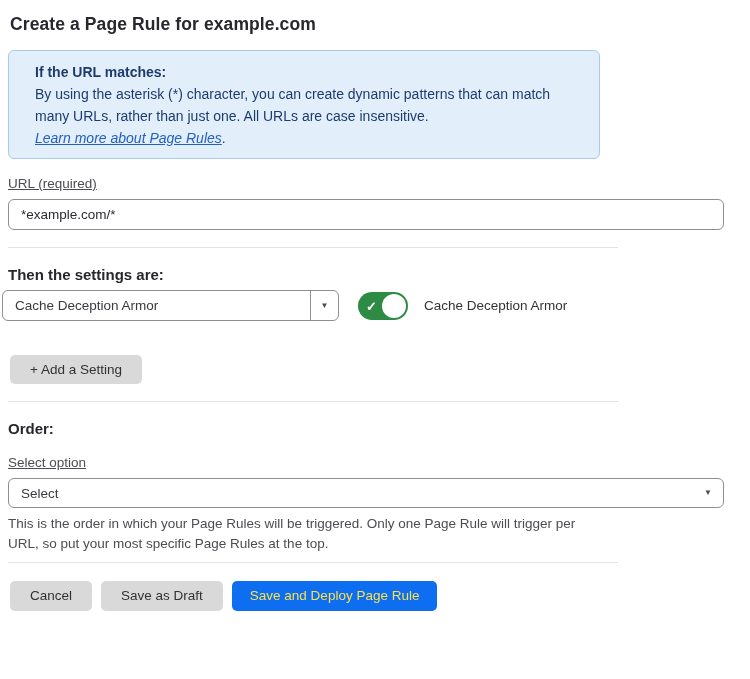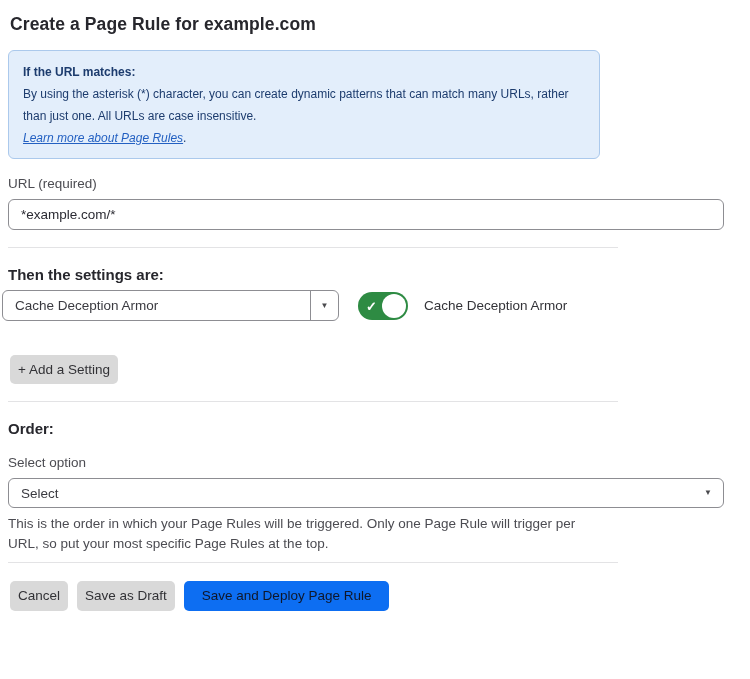--- a/index.html
+++ b/index.html
@@ -18,34 +18,34 @@
     margin: 0; padding: 12px 10px 0 10px; line-height: 25px;
     letter-spacing: 0.1px;
   }
 
   
   .info-box {
     margin: 13px 26px 0 8px;
     background: var(--info-bg, #e3eefb);
     border: 1px solid var(--info-border, #abc9ec);
     border-radius: 6px;
-    padding: 10px 14px 9px 14px;
-    font-size: 12px; line-height: 22px;
+    padding: 10px 14px 9px 26px;
+    font-size: 14px; line-height: 22px;
     color: var(--info-text, #1d3c6e);
   }
   .info-heading { font-weight: 700; }
   .info-link {
     color: var(--link, #2360c2);
     text-decoration: underline;
     cursor: pointer;
     font-style: italic;
   }
 
   
-  .field-label { font-size: 13.5px; color: #4c4c52; margin: 17px 26px 7px 8px; line-height: 16px; }
+  .field-label { font-size: 13.5px; color: #4c4c52; margin: 17px 26px 7px 8px; line-height: 16px; text-decoration: underline; }
   .helper-text { font-size: 13.5px; color: #4c4c52; margin: 6px 26px 0 8px; line-height: 20px; }
 
   
   .url-input {
     display: block; margin: 0 26px 0 8px;
     width: 716px; height: 31px;
     border: 1px solid #8d8d92; border-radius: 6px;
     padding: 0 12px; font-size: 13.5px; color: #2b2b33;
     font-family: "Liberation Sans", sans-serif;
     background: #fff; outline: none;
@@ -101,27 +101,27 @@
     width: 24px; height: 24px; border-radius: 50%;
     background: #ffffff;
   }
   .toggle-label { font-size: 13.5px; color: #333338; margin-left: 16px; }
 
   
   .btn {
     border: none; border-radius: 5px; height: 29px;
     font-family: "Liberation Sans", sans-serif;
     font-size: 13.5px; cursor: pointer; line-height: 29px;
-    display: inline-block; padding: 0 8px;
+    display: inline-block; padding: 0 20px;
   }
   .btn-secondary { background: var(--secondary-button, #d9d9d9); color: #323236; }
   .btn-add { margin: 34px 0 0 10px; }
   .footer-row { display: flex; gap: 9px; margin: 18px 0 0 10px; }
   .footer-row .btn { height: 30px; line-height: 30px; }
-  .btn-primary { background: var(--primary-button, #0d6ef2); color: #0f172a; padding: 0 18px; }
+  .btn-primary { background: var(--primary-button, #0d6ef2); color: #fde047; padding: 0 18px; }
 </style>
 </head>
 <body>
 
 <div class="page">
 
   <h1 class="page-title">Create a Page Rule for example.com</h1>
 
   <div class="info-box">
     <div class="info-heading">If the URL matches:</div>

